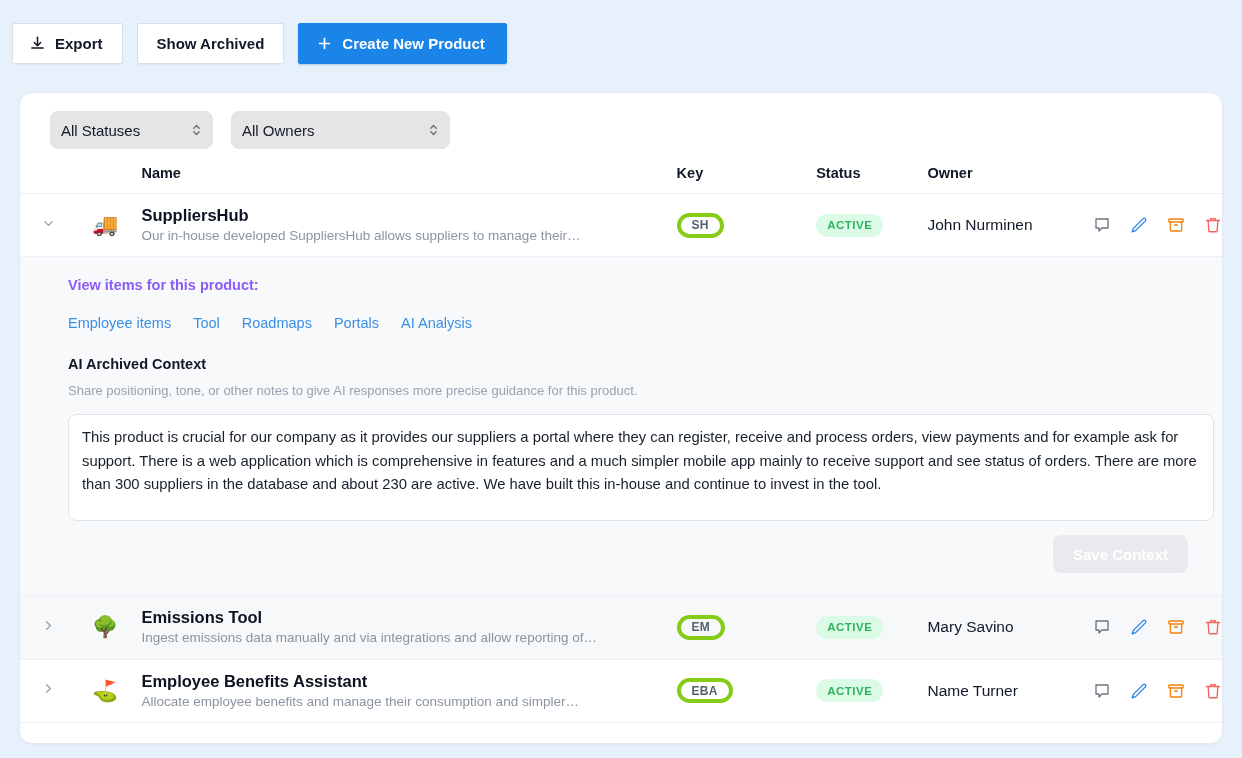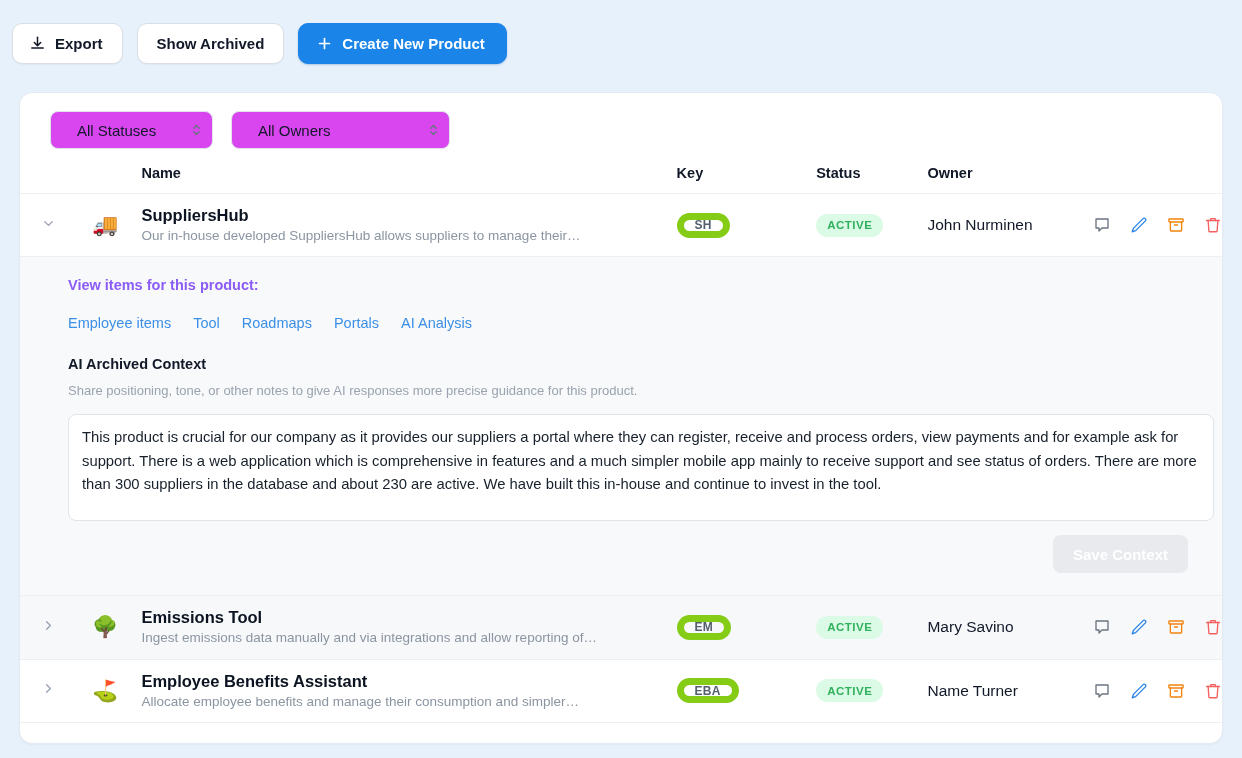--- a/index.html
+++ b/index.html
@@ -22,21 +22,21 @@
     font-size: 29px; font-weight: bold; color: #0b1320;
     letter-spacing: -0.4px; line-height: 38px;
   }
   .page-subtitle {
     font-size: 14.5px; color: #7c8793; margin-top: 4px; line-height: 18px;
   }
 
   .header-actions { display: flex; align-items: center; gap: 14px; padding-top: 11px; }
   .btn {
     display: inline-flex; align-items: center; justify-content: center; gap: 9px;
-    height: 41px; border-radius: 10px; font-size: 15px; font-weight: bold;
+    height: 41px; border-radius: 2px; font-size: 15px; font-weight: bold;
     cursor: pointer; white-space: nowrap; border: 1px solid #d9dee4;
     background: #ffffff; color: #111827;
     box-shadow: 0 1px 1px rgba(16,24,40,.04);
   }
   .btn-export { padding: 0 19px 0 16px; }
   .btn-archived { padding: 0 19px; }
   .btn-primary {
     background: #1a84e8; border-color: #1a84e8; color: #ffffff;
     padding: 0 21px 0 17px; box-shadow: 0 1px 2px rgba(16,80,160,.25);
   }
@@ -47,22 +47,22 @@
     margin: 0 19px; background: #ffffff; border: 1px solid #e4eaf1;
     border-radius: 13px; overflow: hidden; height: 652px;
     box-shadow: 0 1px 2px rgba(16,24,40,.04);
   }
 
   .filters { display: flex; gap: 18px; padding: 18px 30px 16px 30px; }
   .select-wrap { position: relative; }
   .select-box {
     display: flex; align-items: center;
     height: 38px; border: 1px solid #dfe4ea; border-radius: 8px;
-    background: #d946ef; font-size: 15px; color: #111827;
-    padding: 0 34px 0 26px; cursor: pointer;
+    background: #e5e5e5; font-size: 15px; color: #111827;
+    padding: 0 34px 0 10px; cursor: pointer;
   }
   .select-statuses { width: 163px; }
   .select-owners { width: 219px; }
   .select-arrows {
     position: absolute; right: 11px; top: 50%; transform: translateY(-50%);
     width: 11px; height: 16px; pointer-events: none;
   }
 
   
   table.products { width: 100%; border-collapse: collapse; table-layout: fixed; }
@@ -93,21 +93,21 @@
   .name-cell { padding-left: 8px; }
   .prod-name { font-size: 16.5px; font-weight: bold; color: #0b1320; line-height: 21px; }
   .prod-desc {
     font-size: 13.5px; color: #8b95a1; line-height: 18px; margin-top: 1px;
     white-space: nowrap; overflow: hidden; text-overflow: ellipsis; max-width: 470px;
   }
 
   .key-pill {
     display: inline-flex; align-items: center; justify-content: center;
     min-width: 44px; height: 25px; padding: 0 11px;
-    border: 7px solid #84cc16; border-radius: 13px;
+    border: 4px solid #84cc16; border-radius: 13px;
     font-size: 12px; font-weight: bold; color: #54606e; letter-spacing: .2px;
   }
   .status-pill {
     display: inline-flex; align-items: center; justify-content: center;
     height: 23px; padding: 0 11px; border-radius: 12px;
     background: #dcfbe7; color: #30b15e;
     font-size: 11.5px; font-weight: bold; letter-spacing: .5px;
   }
   .owner-cell { font-size: 15.5px; color: #111827; }
 

